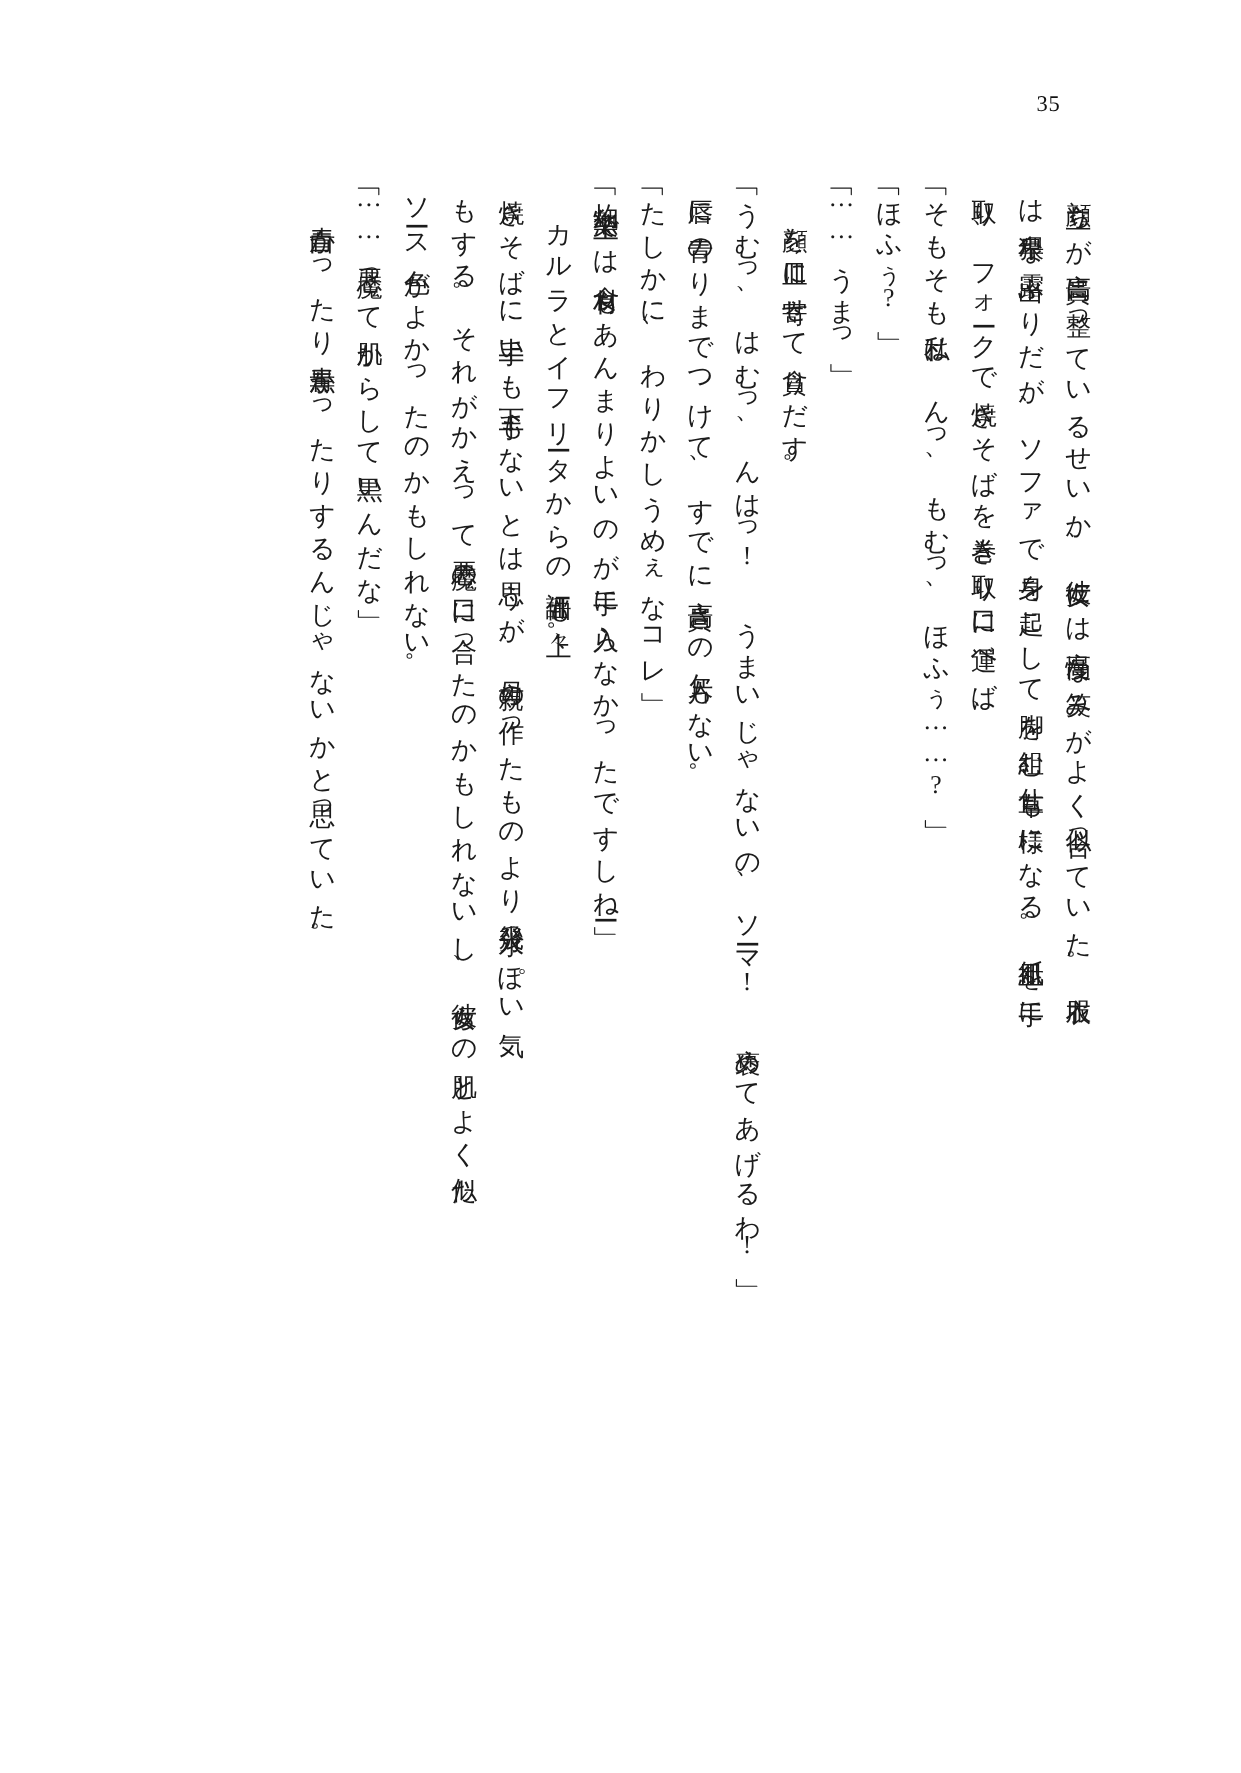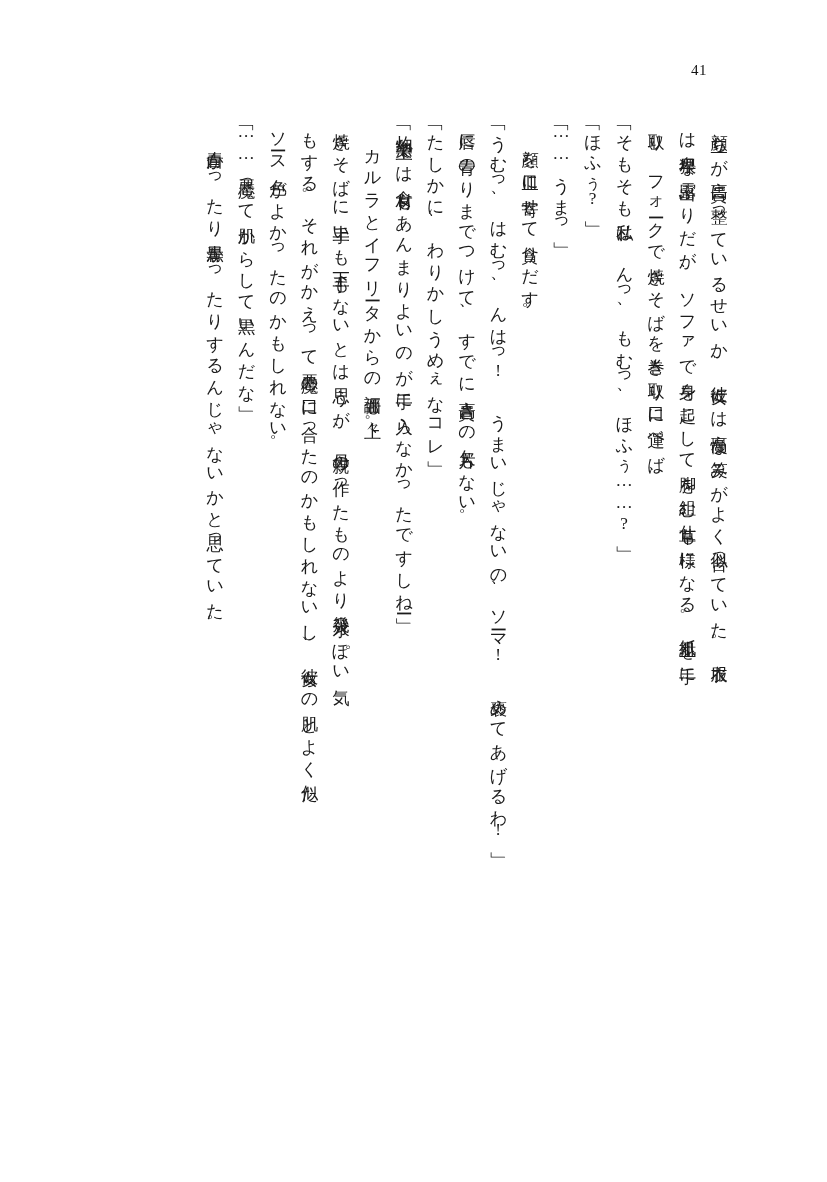--- a/index.html
+++ b/index.html
@@ -55,21 +55,21 @@
     font-family: "Liberation Serif", "DejaVu Serif", serif;
   }
   .vline.indent {
     padding-top: 17px;
   }
 </style>
 </head>
 <body>
 
 <div class="page">
-  <div class="page-number">41</div>
+  <div class="page-number">35</div>
   <div class="body-area">
       <div class="vline">顔立ちが高貴に整っているせいか、彼女には高慢な笑みがよく似合っていた。衣服</div>
       <div class="vline">は卑猥な露出ぶりだが、ソファで身を起こして脚を組む仕草も様になる。紙皿を手に</div>
       <div class="vline">取り、フォークで焼きそばを巻き取り口に運べば、</div>
       <div class="vline">「そもそも私は、んっ、もむっ、ほふぅ……?」</div>
       <div class="vline">「ほふぅ?」</div>
       <div class="vline">「……うまっ」</div>
       <div class="vline indent">顔を皿に寄せて貪りだす。</div>
       <div class="vline">「うむっ、はむっ、んはっ!　うまいじゃないの、ソーマ!　褒めてあげるわ!」</div>
       <div class="vline">唇に青のりまでつけて、すでに高貴さの欠片もない。</div>

